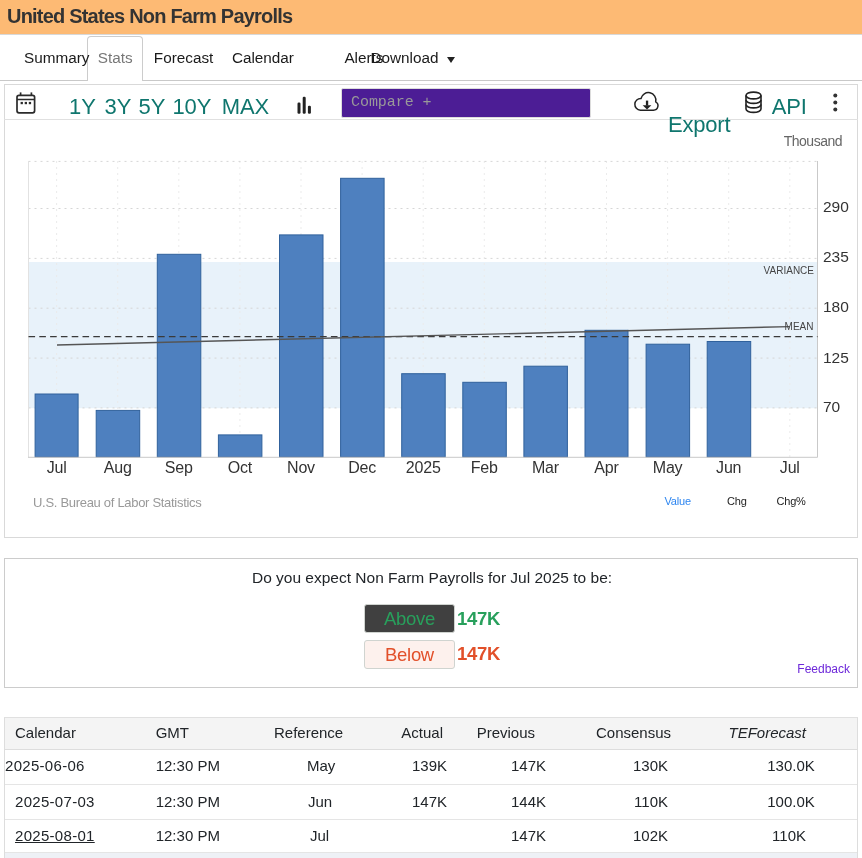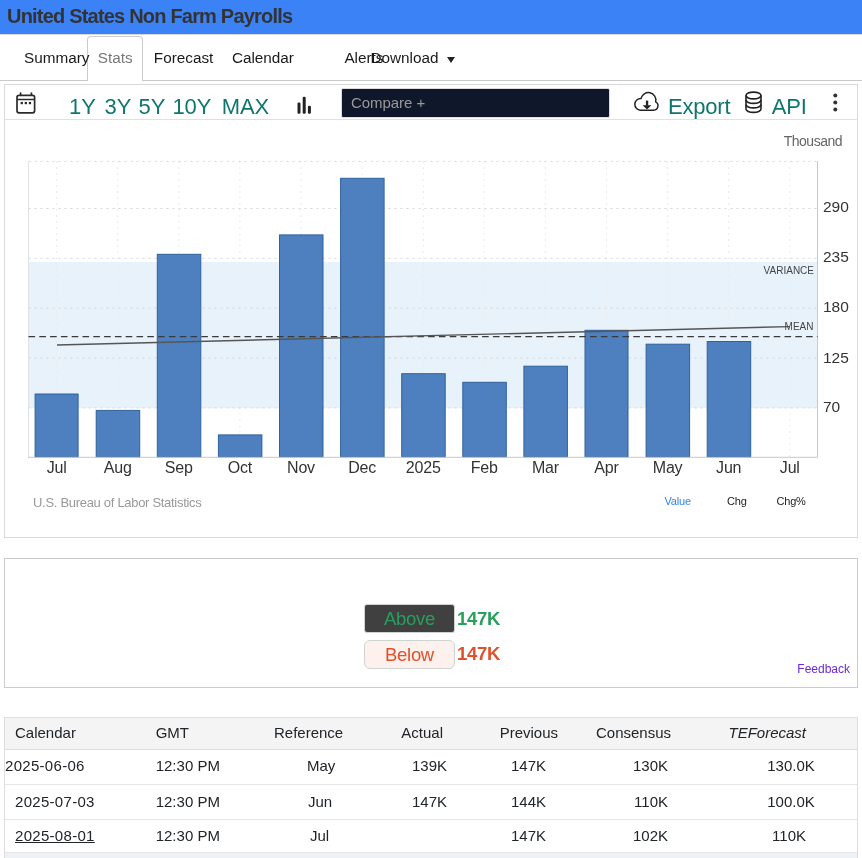--- a/index.html
+++ b/index.html
@@ -1,50 +1,50 @@
 <!DOCTYPE html>
 <html><head>
 <meta charset="utf-8">
 <style>
   * { margin:0; padding:0; box-sizing:border-box; }
   html,body { width:862px; height:858px; background:#fff; overflow:hidden;
     font-family:"Liberation Sans", sans-serif; }
   .abs { position:absolute; }
   
   .titlebar { position:absolute; left:0; top:0; width:862px; height:35px;
-    background:#3b82f6; border-bottom:1px solid #d8d8d8; }
+    background:#fdba74; border-bottom:1px solid #d8d8d8; }
   .titlebar h1 { position:absolute; left:7px; top:5px; font-size:20px; font-weight:bold;
     color:#333; letter-spacing:-0.8px; }
   
   .tabrow { position:absolute; left:0; top:0; width:862px; height:0; }
   .tabrow .botline { position:absolute; left:0; top:79.5px; width:862px; height:1px; background:#c9c9c9; }
   .activetab { position:absolute; left:87.4px; top:35.5px; width:55.6px; height:45px;
     background:#fff; border:1px solid #ccc; border-bottom:none; border-radius:4px 4px 0 0; z-index:2; }
   .tabtxt { position:absolute; top:48.5px; font-size:15.3px; color:#1a1a1a; letter-spacing:0; z-index:3; }
   .caret { display:inline-block; width:0; height:0; border-left:4.4px solid transparent;
     border-right:4.4px solid transparent; border-top:6px solid #222; margin-left:9px; vertical-align:-0.5px; }
   
   .chartcard { position:absolute; left:4px; top:84px; width:854px; height:454px;
     border:1px solid #d9d9d9; background:#fff; }
   .toolbar-border { position:absolute; left:4px; top:119px; width:854px; height:1px; background:#e0e0e0; }
   .tb { position:absolute; top:94px; font-size:22px; color:#0f766e; letter-spacing:-0.1px; }
-  .compare { position:absolute; left:341px; top:88px; width:269px; height:30px;
-    border:1px solid #dcdcdc; border-radius:2px; background:#0f172a; }
+  .compare { position:absolute; left:341px; top:88px; width:250px; height:30px;
+    border:1px solid #dcdcdc; border-radius:2px; background:#4c1d95;font-family:Liberation Mono, monospace; }
   .compare span { position:absolute; left:9px; top:5px; font-size:15px; color:#999; letter-spacing:-0.05px; }
   
   .source { position:absolute; left:33px; top:494.5px; font-size:13px; color:#999; letter-spacing:-0.3px; }
   .vcc { position:absolute; top:495px; font-size:11px; color:#222; letter-spacing:-0.2px; }
   
   .pollcard { position:absolute; left:4px; top:558px; width:854px; height:130px; border:1px solid #ccc; }
   .polltitle { position:absolute; left:0; top:10px; width:854px; text-align:center;
     font-size:15.5px; color:#212529; letter-spacing:0; }
   .pollbtn { position:absolute; left:359px; width:91px; height:29px; border:1px solid #d0d4d0;
     border-radius:3px; text-align:center; font-size:18.5px; letter-spacing:-0.3px; line-height:27px; }
   .above { top:45px; background:#404040; color:#28a05c; }
-  .below { top:81px; background:#fdf1ed; color:#e2502a;border-radius:6px; }
+  .below { top:81px; background:#fdf1ed; color:#e2502a; }
   .pollval { position:absolute; left:452px; font-size:18.5px; font-weight:bold; letter-spacing:-0.3px; }
   .feedback { position:absolute; right:7px; top:103px; font-size:12px; color:#6d28d9; }
   
   .tbl { position:absolute; left:4px; top:717px; width:854px; height:141px;
     border-left:1px solid #ddd; border-right:1px solid #ddd; border-top:1px solid #e0e0e0; }
   .thead { position:absolute; left:0; top:0; width:852px; height:32px; background:#f4f4f4;
     border-bottom:1px solid #ddd; }
   .tcell { position:absolute; font-size:15px; color:#212529; letter-spacing:0; white-space:nowrap; }
   .rline { position:absolute; left:0; width:852px; height:1px; background:#e5e5e5; }
   .bstrip { position:absolute; left:0px; top:135px; width:852px; height:5px; background:#eef1f6; }
@@ -70,21 +70,21 @@
   <div class="toolbar-border"></div>
 
   <span class="tb" style="left:69px;">1Y</span>
   <span class="tb" style="left:104.5px;">3Y</span>
   <span class="tb" style="left:138.5px;">5Y</span>
   <span class="tb" style="left:172.4px;">10Y</span>
   <span class="tb" style="left:221.7px;">MAX</span>
   <div class="compare">
     <span>Compare +</span>
   </div>
-  <span class="tb" style="left:668px; letter-spacing:-0.2px;">Export</span>
+  <span class="tb" style="left:668px; letter-spacing:-0.2px;margin-top:18px;">Export</span>
   <span class="tb" style="left:771.7px; letter-spacing:-0.2px;">API</span>
 
   <svg class="abs" style="left:0;top:84px;" width="862" height="36" viewBox="0 0 862 36">
 
     <g stroke="#2b2b2b" fill="none" stroke-width="1.7">
       <rect x="17" y="11.3" width="17.6" height="17.5" rx="2"></rect>
       <line x1="17" y1="15.5" x2="34.6" y2="15.5" stroke-width="1.5"></line>
       <line x1="20.6" y1="8.4" x2="20.6" y2="11.3" stroke-width="1.7"></line>
       <line x1="31.4" y1="8.4" x2="31.4" y2="11.3" stroke-width="1.7"></line>
     </g>
@@ -199,39 +199,40 @@
       <text x="789.8" y="473">Jul</text>
     </g>
   </svg>
 
   <div class="source">U.S. Bureau of Labor Statistics</div>
   <span class="vcc" style="left:664.5px; color:#2e86f0;">Value</span>
   <span class="vcc" style="left:727px;">Chg</span>
   <span class="vcc" style="left:776.5px;">Chg%</span>
 
   <div class="pollcard">
+    <div class="polltitle">Do you expect Non Farm Payrolls for Jul 2025 to be:</div>
     <div class="pollbtn above">Above</div>
     <span class="pollval" style="top:49px; color:#28a05c;">147K</span>
     <div class="pollbtn below">Below</div>
     <span class="pollval" style="top:84px; color:#e2502a;">147K</span>
     <div class="feedback">Feedback</div>
   </div>
 
   <div class="tbl">
     <div class="thead"></div>
     <div class="rline" style="top:66px;"></div>
     <div class="rline" style="top:101px;"></div>
     <div class="rline" style="top:134px;"></div>
     <div class="bstrip"></div>
 
     <span class="tcell" style="left:10px; top:5.5px;">Calendar</span>
     <span class="tcell" style="left:150.7px; top:5.5px;">GMT</span>
     <span class="tcell" style="left:269px; top:5.5px;">Reference</span>
     <span class="tcell" style="right:414px; top:5.5px;">Actual</span>
-    <span class="tcell" style="right:299px; top:5.5px;text-align:center;">Previous</span>
+    <span class="tcell" style="right:322px; top:5.5px;text-align:center;">Previous</span>
     <span class="tcell" style="right:186px; top:5.5px;">Consensus</span>
     <span class="tcell" style="right:51px; top:5.5px;font-style:italic;">TEForecast</span>
 
     <span class="tcell" style="left:0; top:39px; letter-spacing:0.3px;">2025-06-06</span>
     <span class="tcell" style="left:150.7px; top:39px;">12:30 PM</span>
     <span class="tcell" style="left:302px; top:39px;">May</span>
     <span class="tcell" style="right:410px; top:39px;">139K</span>
     <span class="tcell" style="right:311px; top:39px;">147K</span>
     <span class="tcell" style="right:189px; top:39px;">130K</span>
     <span class="tcell" style="right:42.2px; top:39px;">130.0K</span>

